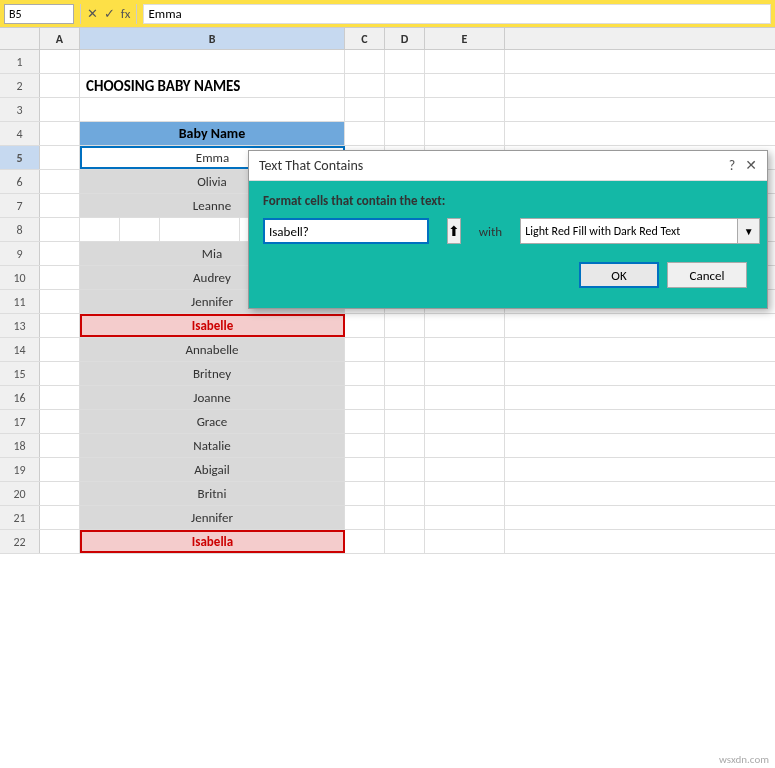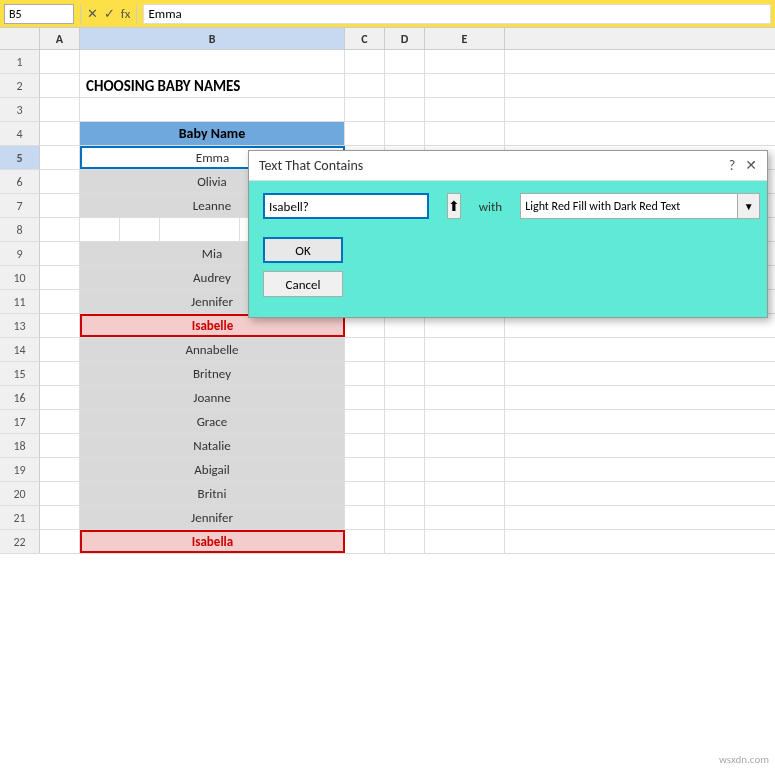--- a/index.html
+++ b/index.html
@@ -168,21 +168,21 @@
       z-index: 100;
       pointer-events: none;
     }
 
     
     .dialog {
       position: absolute;
       top: 150px;
       left: 248px;
       width: 520px;
-      background: #5eead4;
+      background: #14b8a6;
       border: 1px solid #999;
       box-shadow: 3px 3px 8px rgba(0,0,0,0.3);
       pointer-events: all;
     }
     .dialog-title-bar {
       display: flex;
       align-items: center;
       justify-content: space-between;
       background: #fff;
       padding: 6px 10px;
@@ -266,21 +266,20 @@
       align-items: center;
       justify-content: center;
       cursor: pointer;
       font-size: 10px;
     }
     .dialog-buttons {
       display: flex;
       justify-content: flex-end;
       gap: 8px;
       padding: 4px 6px 8px 0;
-      flex-direction: column;
     }
     .dialog-btn {
       width: 80px;
       height: 26px;
       border: 1px solid #aaa;
       background: #f0f0f0;
       font-size: 13px;
       cursor: pointer;
       display: flex;
       align-items: center;
@@ -525,20 +524,21 @@
 
     <div class="dialog-title-bar">
       <span class="dialog-title-text">Text That Contains</span>
       <div class="dialog-title-controls">
         <span>?</span>
         <span>✕</span>
       </div>
     </div>
 
     <div class="dialog-body">
+      <div class="dialog-label">Format cells that contain the text:</div>
       <div class="dialog-row">
         <input class="dialog-text-input" value="Isabell?" style="">
         <div class="dialog-upload-btn">
           <span>⬆</span>
         </div>
         <span class="dialog-with-label">with</span>
         <div class="dialog-format-dropdown">
           <select class="dialog-format-select">
             <option>Light Red Fill with Dark Red Text</option>
             <option>Yellow Fill with Dark Yellow Text</option>

